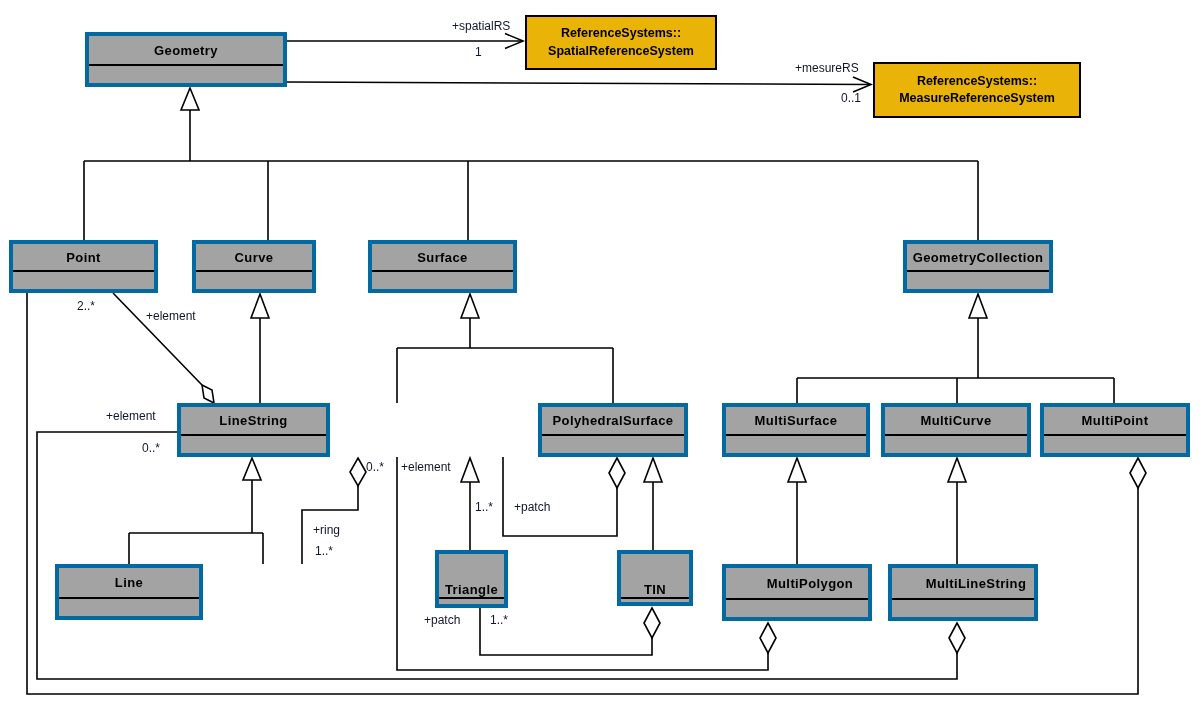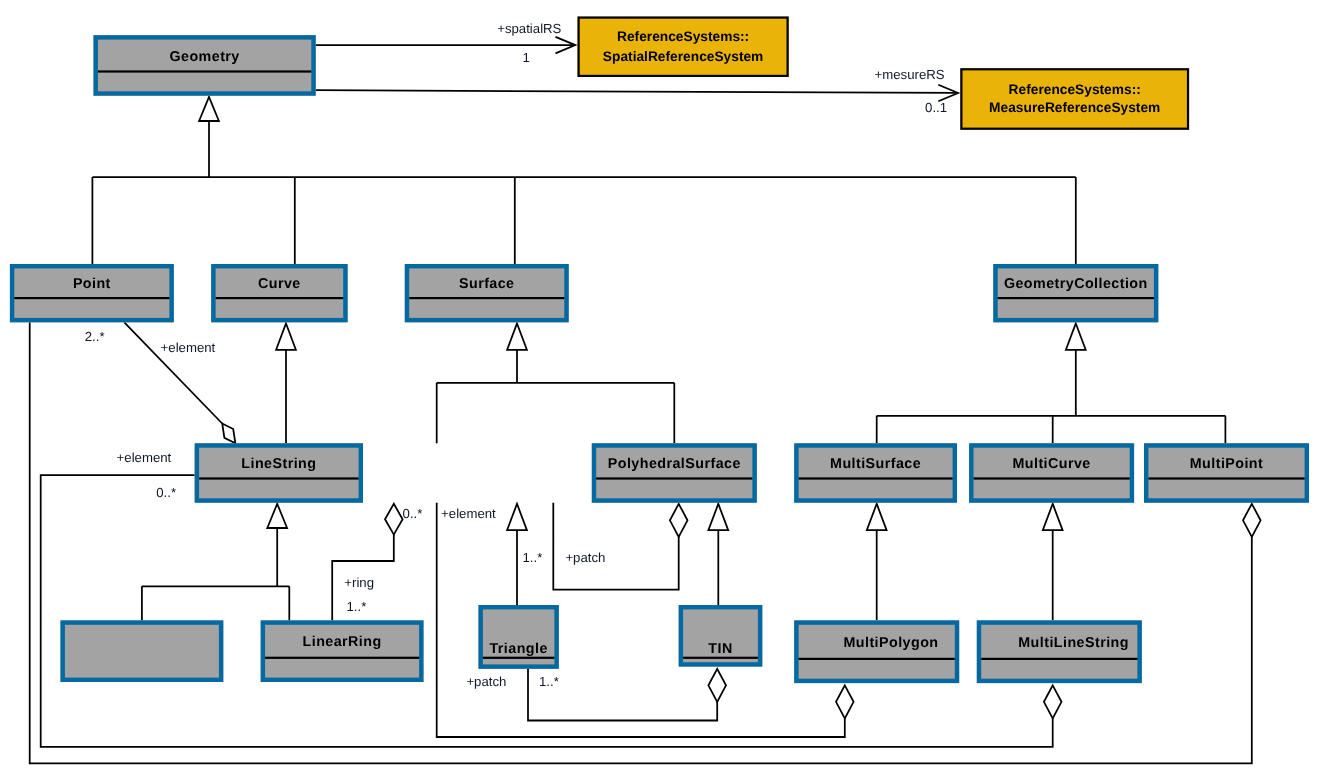--- a/index.html
+++ b/index.html
@@ -186,27 +186,24 @@
     <div class="title">MultiCurve</div>
     <div class="attrs"></div>
   </div>
 
   <div class="uml-class r3" style="left:1040px;top:403px;width:150px;height:54px">
     <div class="title">MultiPoint</div>
     <div class="attrs"></div>
   </div>
 
   <div class="uml-class r4a" style="left:55px;top:564px;width:148px;height:56px">
-    <div class="attrs"></div>
-  </div>
-
-  <div class="uml-class r4a" style="left:237px;top:564px;width:148px;height:56px">
-    <div class="title">LinearRing</div>
-    <div class="attrs"></div>
-  </div>
+    <div class="title">Line</div>
+    <div class="attrs"></div>
+  </div>
+
 
   <div class="uml-class r4b" style="left:435px;top:550px;width:73px;height:58px">
     <div class="title">Triangle</div>
     <div class="attrs"></div>
   </div>
 
   <div class="uml-class r4b" style="left:617px;top:550px;width:76px;height:56px">
     <div class="title">TIN</div>
     <div class="attrs"></div>
   </div>

